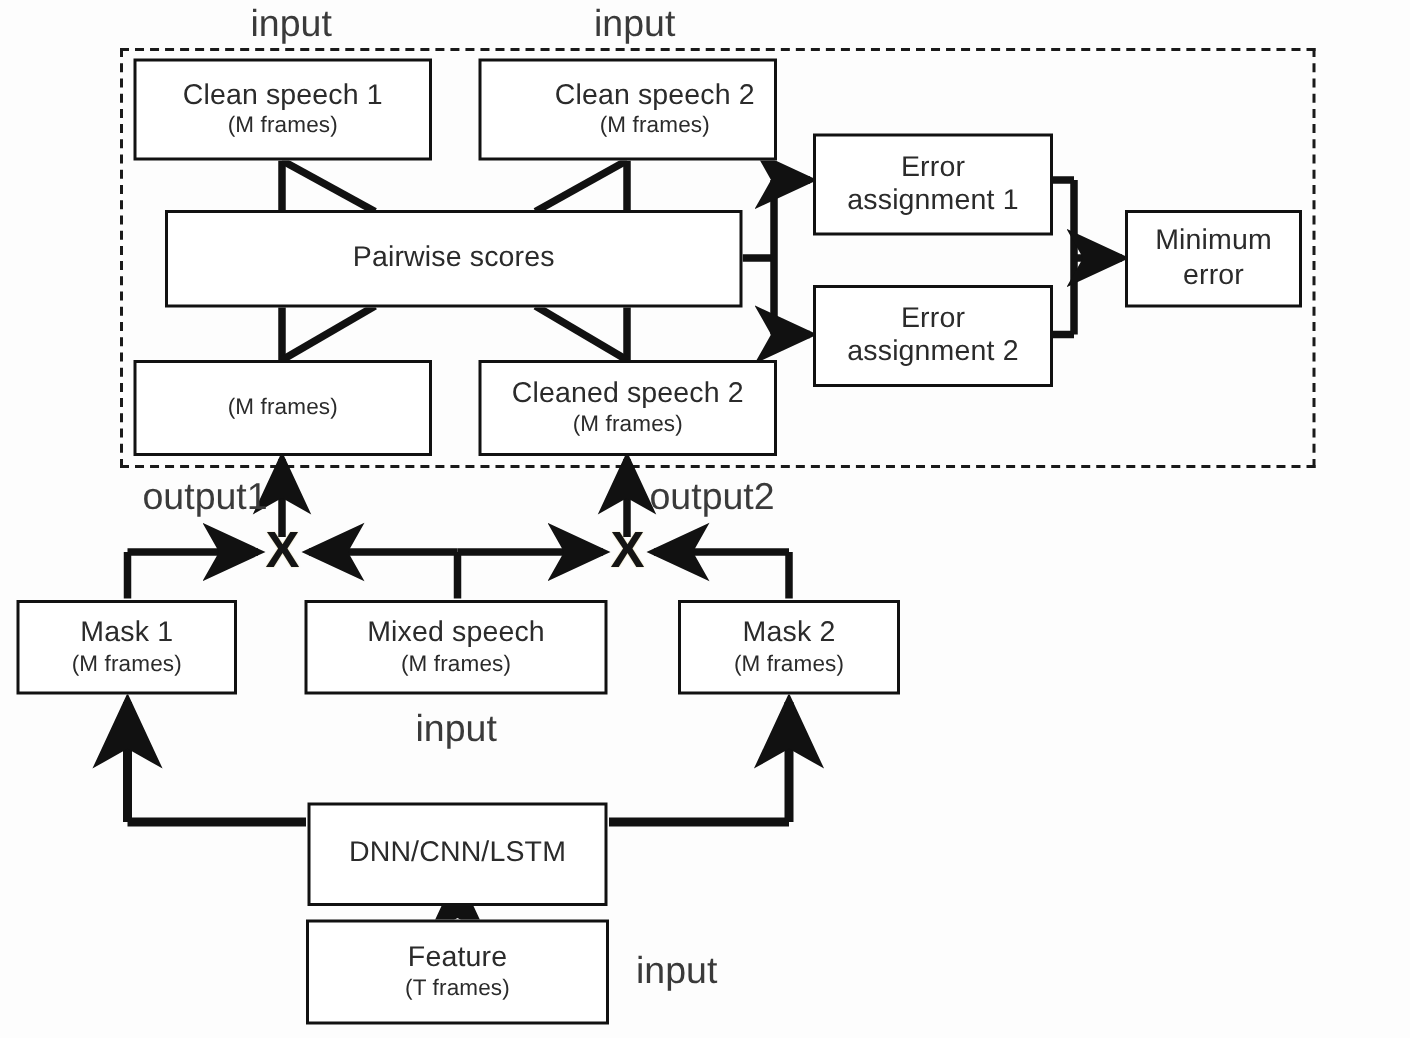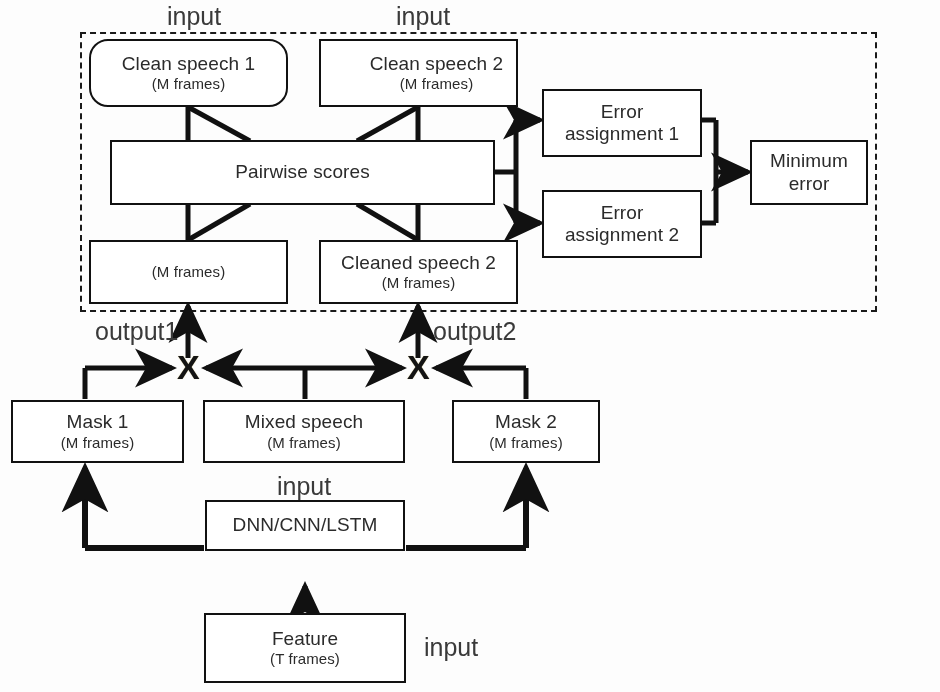--- a/index.html
+++ b/index.html
@@ -122,21 +122,21 @@
 
     <line x1="204" y1="548" x2="85" y2="548" stroke="#111111" stroke-width="6"></line>
     <line x1="85" y1="548" x2="85" y2="468" stroke="#111111" stroke-width="6" marker-end="url(#arrow)"></line>
 
     <line x1="406" y1="548" x2="526" y2="548" stroke="#111111" stroke-width="6"></line>
     <line x1="526" y1="548" x2="526" y2="468" stroke="#111111" stroke-width="6" marker-end="url(#arrow)"></line>
 
     <line x1="305" y1="612" x2="305" y2="586" stroke="#111111" stroke-width="5" marker-end="url(#arrow)"></line>
   </svg>
 
-  <div class="node" id="node-clean1" style="left: 89px; top: 39px; width: 199px; height: 68px; border-radius: 19px;">
+  <div class="node" id="node-clean1" style="left: 89px; top: 39px; width: 199px; height: 68px;">
     <span class="l1">Clean speech 1</span>
     <span class="l2">(M frames)</span>
   </div>
   <div class="node" id="node-clean2" style="left: 319px; top: 39px; width: 199px; height: 68px; padding-left: 36px;">
     <span class="l1">Clean speech 2</span>
     <span class="l2">(M frames)</span>
   </div>
   <div class="node single" id="node-pairwise" style="left: 110px; top: 140px; width: 385px; height: 65px;">
     <span class="l1">Pairwise scores</span>
   </div>
@@ -152,33 +152,33 @@
     <span class="l1">Minimum</span>
     <span class="l1">error</span>
   </div>
   <div class="node" id="node-cleaned1" style="left: 89px; top: 240px; width: 199px; height: 64px;">
     <span class="l2">(M frames)</span>
   </div>
   <div class="node" id="node-cleaned2" style="left: 319px; top: 240px; width: 199px; height: 64px;">
     <span class="l1">Cleaned speech 2</span>
     <span class="l2">(M frames)</span>
   </div>
-  <div class="node" id="node-mask1" style="left: 11px; top: 400px; width: 173px; height: 63px;">
+  <div class="node" id="node-mask1" style="left: 11px; top: 400px; width: 147px; height: 63px;">
     <span class="l1">Mask 1</span>
     <span class="l2">(M frames)</span>
   </div>
   <div class="node" id="node-mixed" style="left: 203px; top: 400px; width: 202px; height: 63px;">
     <span class="l1">Mixed speech</span>
     <span class="l2">(M frames)</span>
   </div>
   <div class="node" id="node-mask2" style="left: 452px; top: 400px; width: 148px; height: 63px;">
     <span class="l1">Mask 2</span>
     <span class="l2">(M frames)</span>
   </div>
-  <div class="node single" id="node-model" style="left: 205px; top: 500px; width: 200px; height: 51px;">
+  <div class="node single" id="node-model" style="left: 205px; top: 535px; width: 200px; height: 69px;">
     <span class="l1">DNN/CNN/LSTM</span>
   </div>
   <div class="node" id="node-feature" style="left: 204px; top: 613px; width: 202px; height: 70px;">
     <span class="l1">Feature</span>
     <span class="l2">(T frames)</span>
   </div>
 
   <div class="xsym" id="mult-1" style="left: 177px; top: 350px;">X</div>
   <div class="xsym" id="mult-2" style="left: 407px; top: 350px;">X</div>
 

